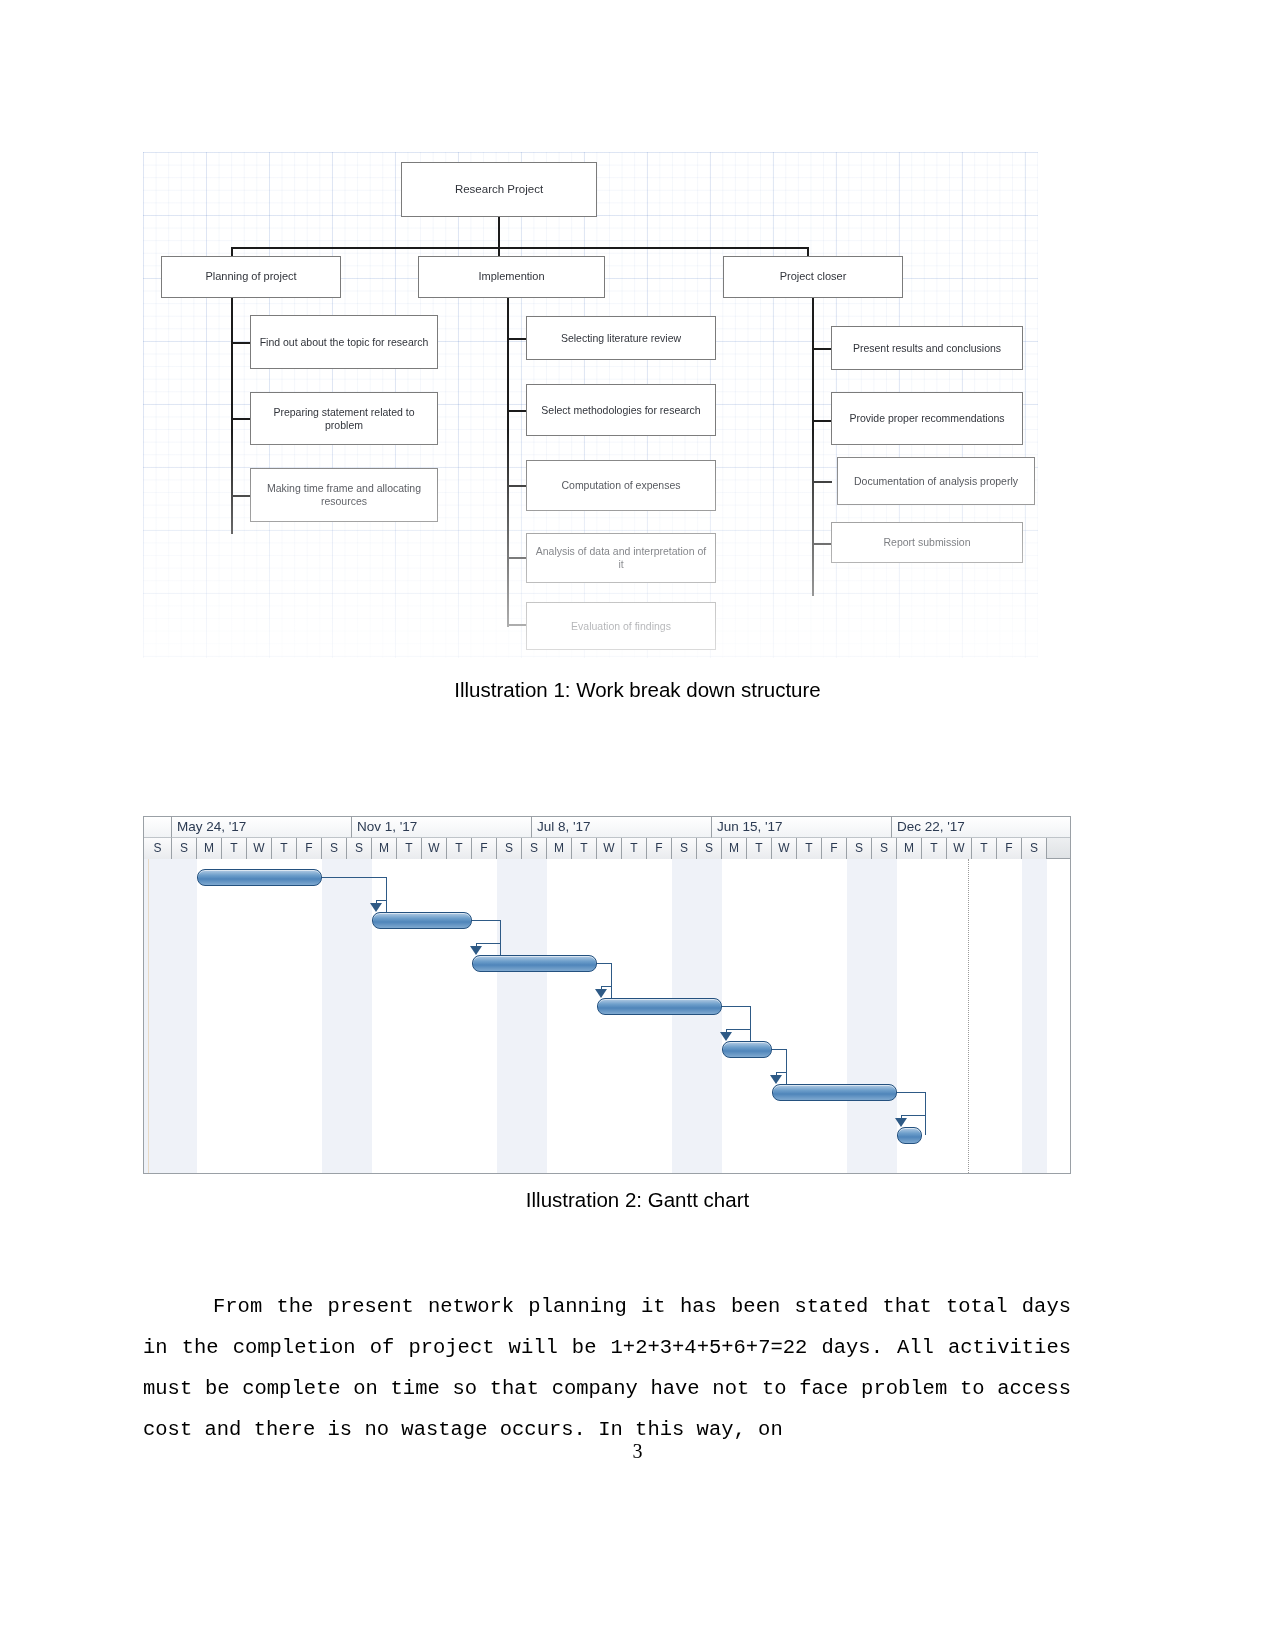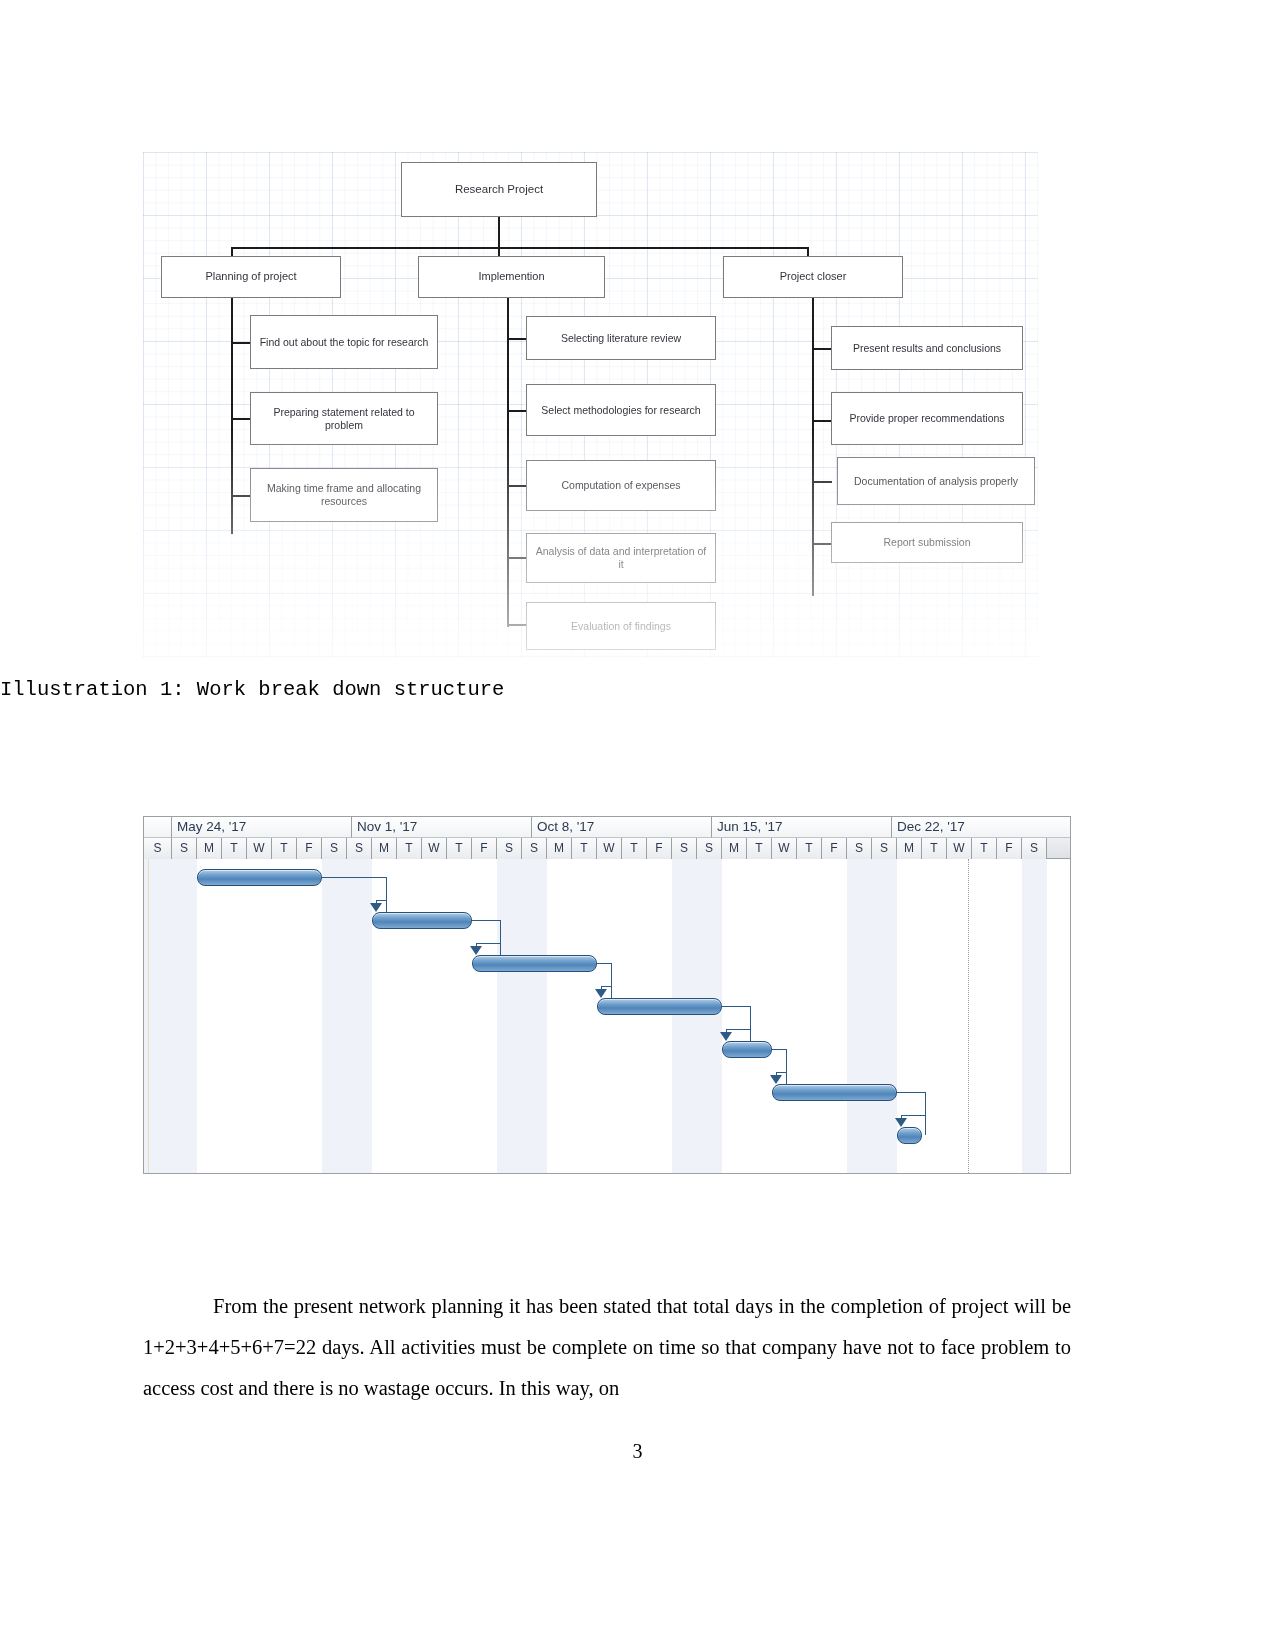--- a/index.html
+++ b/index.html
@@ -48,22 +48,22 @@
   .node.lvl2{font-size:11px;}
   .node.lvl3{font-size:10.5px;}
   .conn{position:absolute;background:#1b1b1b;}
   .conn.h{height:1.6px;}
   .conn.v{width:1.6px;}
 
   
   .caption{
     position:absolute;
     width:100%;
-    text-align:left;
-    font-family:Liberation Mono, monospace;
+    text-align:center;
+    font-family:Liberation Sans, sans-serif;
     font-size:20.5px;
     color:#000;
   }
 
   
   .gantt{
     position:absolute;left:143px;top:816px;width:928px;height:358px;
     box-sizing:border-box;
     border:1px solid #9aa0a6;
     background:#ffffff;
@@ -121,21 +121,21 @@
   .arrow{
     position:absolute;width:0;height:0;
     border-left:6px solid transparent;
     border-right:6px solid transparent;
     border-top:9px solid #2e5a86;
   }
 
   
   .body-text{
     position:absolute;left:143px;top:1286px;width:928px;
-    font-family:Liberation Serif, serif;
+    font-family:Liberation Mono, monospace;
     font-size:20.5px;
     line-height:41px;
     color:#000;
     text-align:justify;
     text-indent:70px;
   }
   .page-number{
     position:absolute;left:0;top:1440px;width:100%;
     text-align:center;
     font-family:"Liberation Serif", serif;
@@ -202,21 +202,21 @@
 
   <div class="caption" style="top:678px;">Illustration 1: Work break down structure</div>
 
   <div class="gantt">
 
     <div class="gantt-head">
       <div class="week-row">
         <div class="week-cell" style="left:0;width:28px;"></div>
         <div class="week-cell" style="left:28px;width:180px;">May 24, '17</div>
         <div class="week-cell" style="left:208px;width:180px;">Nov 1, '17</div>
-        <div class="week-cell" style="left:388px;width:180px;">Oct 8, '17</div>
+        <div class="week-cell" style="left:388px;width:180px;">Jul 8, '17</div>
         <div class="week-cell" style="left:568px;width:180px;">Jun 15, '17</div>
         <div class="week-cell" style="left:748px;width:180px;">Dec 22, '17</div>
       </div>
       <div class="day-row" id="day-row">
           <div class="day-cell" style="left: 0px; width: 28px;">S</div>
           <div class="day-cell" style="left: 28px; width: 25px;">S</div>
           <div class="day-cell" style="left: 53px; width: 25px;">M</div>
           <div class="day-cell" style="left: 78px; width: 25px;">T</div>
           <div class="day-cell" style="left: 103px; width: 25px;">W</div>
           <div class="day-cell" style="left: 128px; width: 25px;">T</div>
@@ -300,18 +300,19 @@
         <div class="bar" style="left: 628px; top: 225px; width: 125px;"></div>
         <div class="link h" style="left: 753px; top: 233px; width: 28px;"></div>
         <div class="link v" style="left: 781px; top: 233px; height: 43px;"></div>
         <div class="link h" style="left: 757px; top: 256px; width: 24px;"></div>
         <div class="link v" style="left: 757px; top: 256px; height: 6px;"></div>
         <div class="arrow" style="left: 751px; top: 259px;"></div>
         <div class="bar" style="left: 753px; top: 268px; width: 25px;"></div>
       </div>
   </div>
 
+  <div class="caption" style="top:1188px;">Illustration 2: Gantt chart</div>
 
   <div class="body-text">From the present network planning it has been stated that total days in the completion of project will be 1+2+3+4+5+6+7=22 days. All activities must be complete on time so that company have not to face problem to access cost and there is no wastage occurs. In this way, on</div>
 
   <div class="page-number">3</div>
 
 </div>
 
 </body></html>

